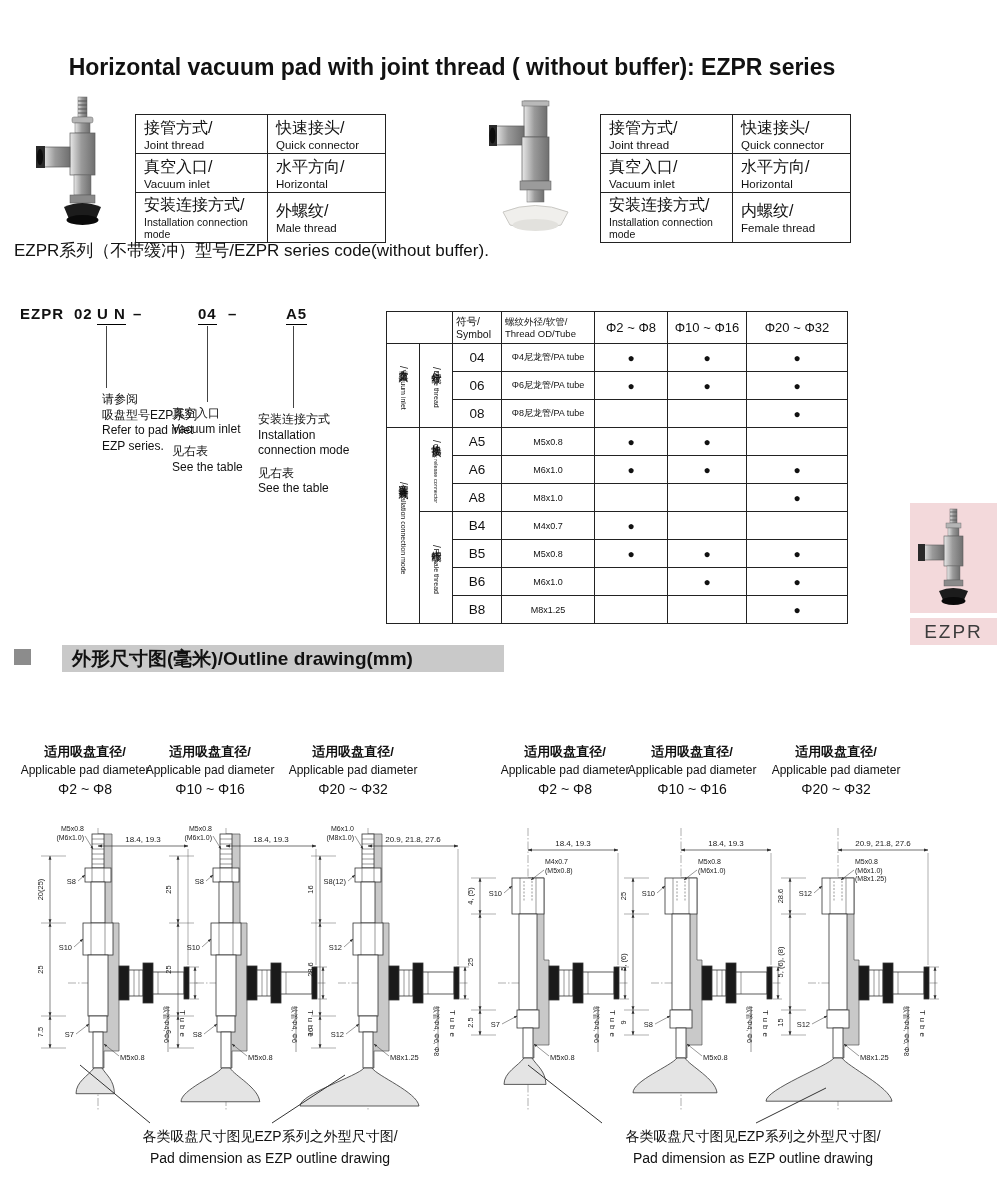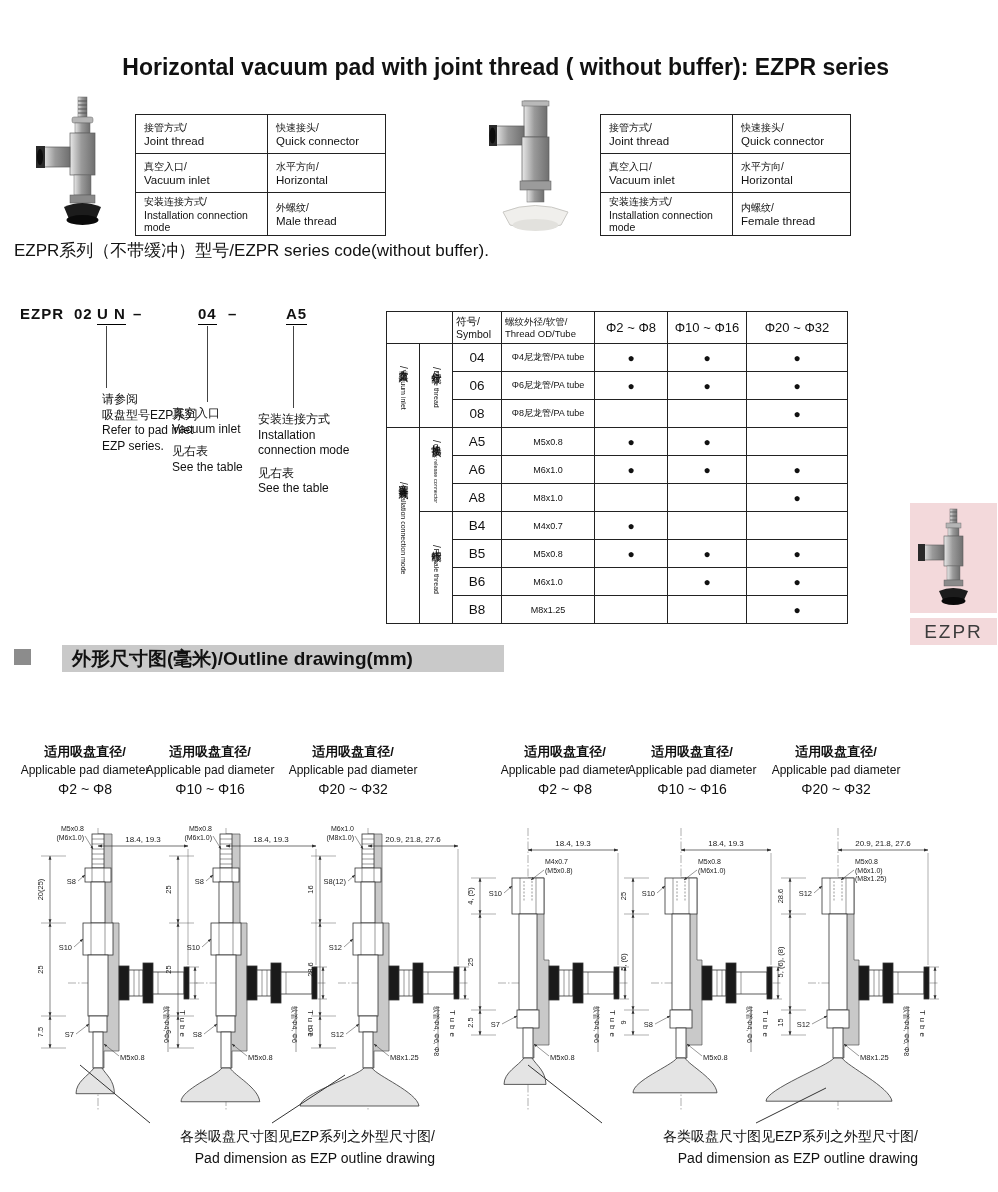--- a/index.html
+++ b/index.html
@@ -1,25 +1,25 @@
 <!DOCTYPE html>
 <html><head>
 <meta charset="utf-8">
 <style>
   html,body{margin:0;padding:0;background:#fff;}
   .page{position:relative;width:998px;height:1192px;background:#fff;overflow:hidden;
         font-family:"Liberation Sans",sans-serif;color:#111;}
   .abs{position:absolute;}
   
   .title-zh{top:12px;left:0;width:998px;text-align:center;font-size:31px;font-weight:bold;letter-spacing:2px;}
-  .title-en{top:54px;left:1px;width:888px;text-align:right;font-size:23px;font-weight:bold;}
+  .title-en{top:54px;left:8px;width:888px;text-align:center;font-size:23px;font-weight:bold;}
   
   table.spec{border-collapse:collapse;table-layout:fixed;}
   table.spec td{border:1.3px solid #222;vertical-align:middle;padding:2px 4px 2px 8px;height:34px;}
-  table.spec .zh{font-size:10px;}
+  table.spec .zh{font-size:16px;}
   table.spec .en{font-size:11.5px;}
   
   .series-heading{top:239px;left:14px;font-size:17px;}
   
   .code-seg{position:absolute;top:305px;font-size:15px;font-weight:bold;letter-spacing:1px;}
   .u{border-bottom:1.6px solid #000;padding-bottom:2px;}
   .vline{position:absolute;width:1.3px;background:#444;}
   .note{position:absolute;font-size:12px;line-height:1.3;}
   .note .gap{margin-top:7px;}
   
@@ -41,21 +41,21 @@
   
   .banner-bullet{left:14px;top:649px;width:17px;height:16px;background:#8c8c8c;}
   .banner{left:38px;top:645px;width:442px;height:27px;background:#c9c9c9;
           font-size:19px;font-weight:bold;line-height:27px;padding-left:10px;box-sizing:border-box;margin-left:24px;}
   
   .pad-label{position:absolute;top:743px;width:150px;text-align:center;line-height:1.45;}
   .pad-label .zh{font-size:13px;font-weight:bold;}
   .pad-label .en{font-size:12px;}
   .pad-label .dia{font-size:14px;}
   
-  .caption{position:absolute;top:1126px;width:330px;text-align:right;font-size:14px;line-height:1.55;}
+  .caption{position:absolute;top:1126px;width:330px;text-align:center;font-size:14px;line-height:1.55;}
   svg text{font-family:"Liberation Sans",sans-serif;}
 </style>
 </head>
 <body>
 
 <div class="page">
 
   <div class="abs title-en">Horizontal vacuum pad with joint thread ( without buffer): EZPR series</div>
 
   <div class="abs" style="left:33px;top:95px;width:97px;height:140px;">

